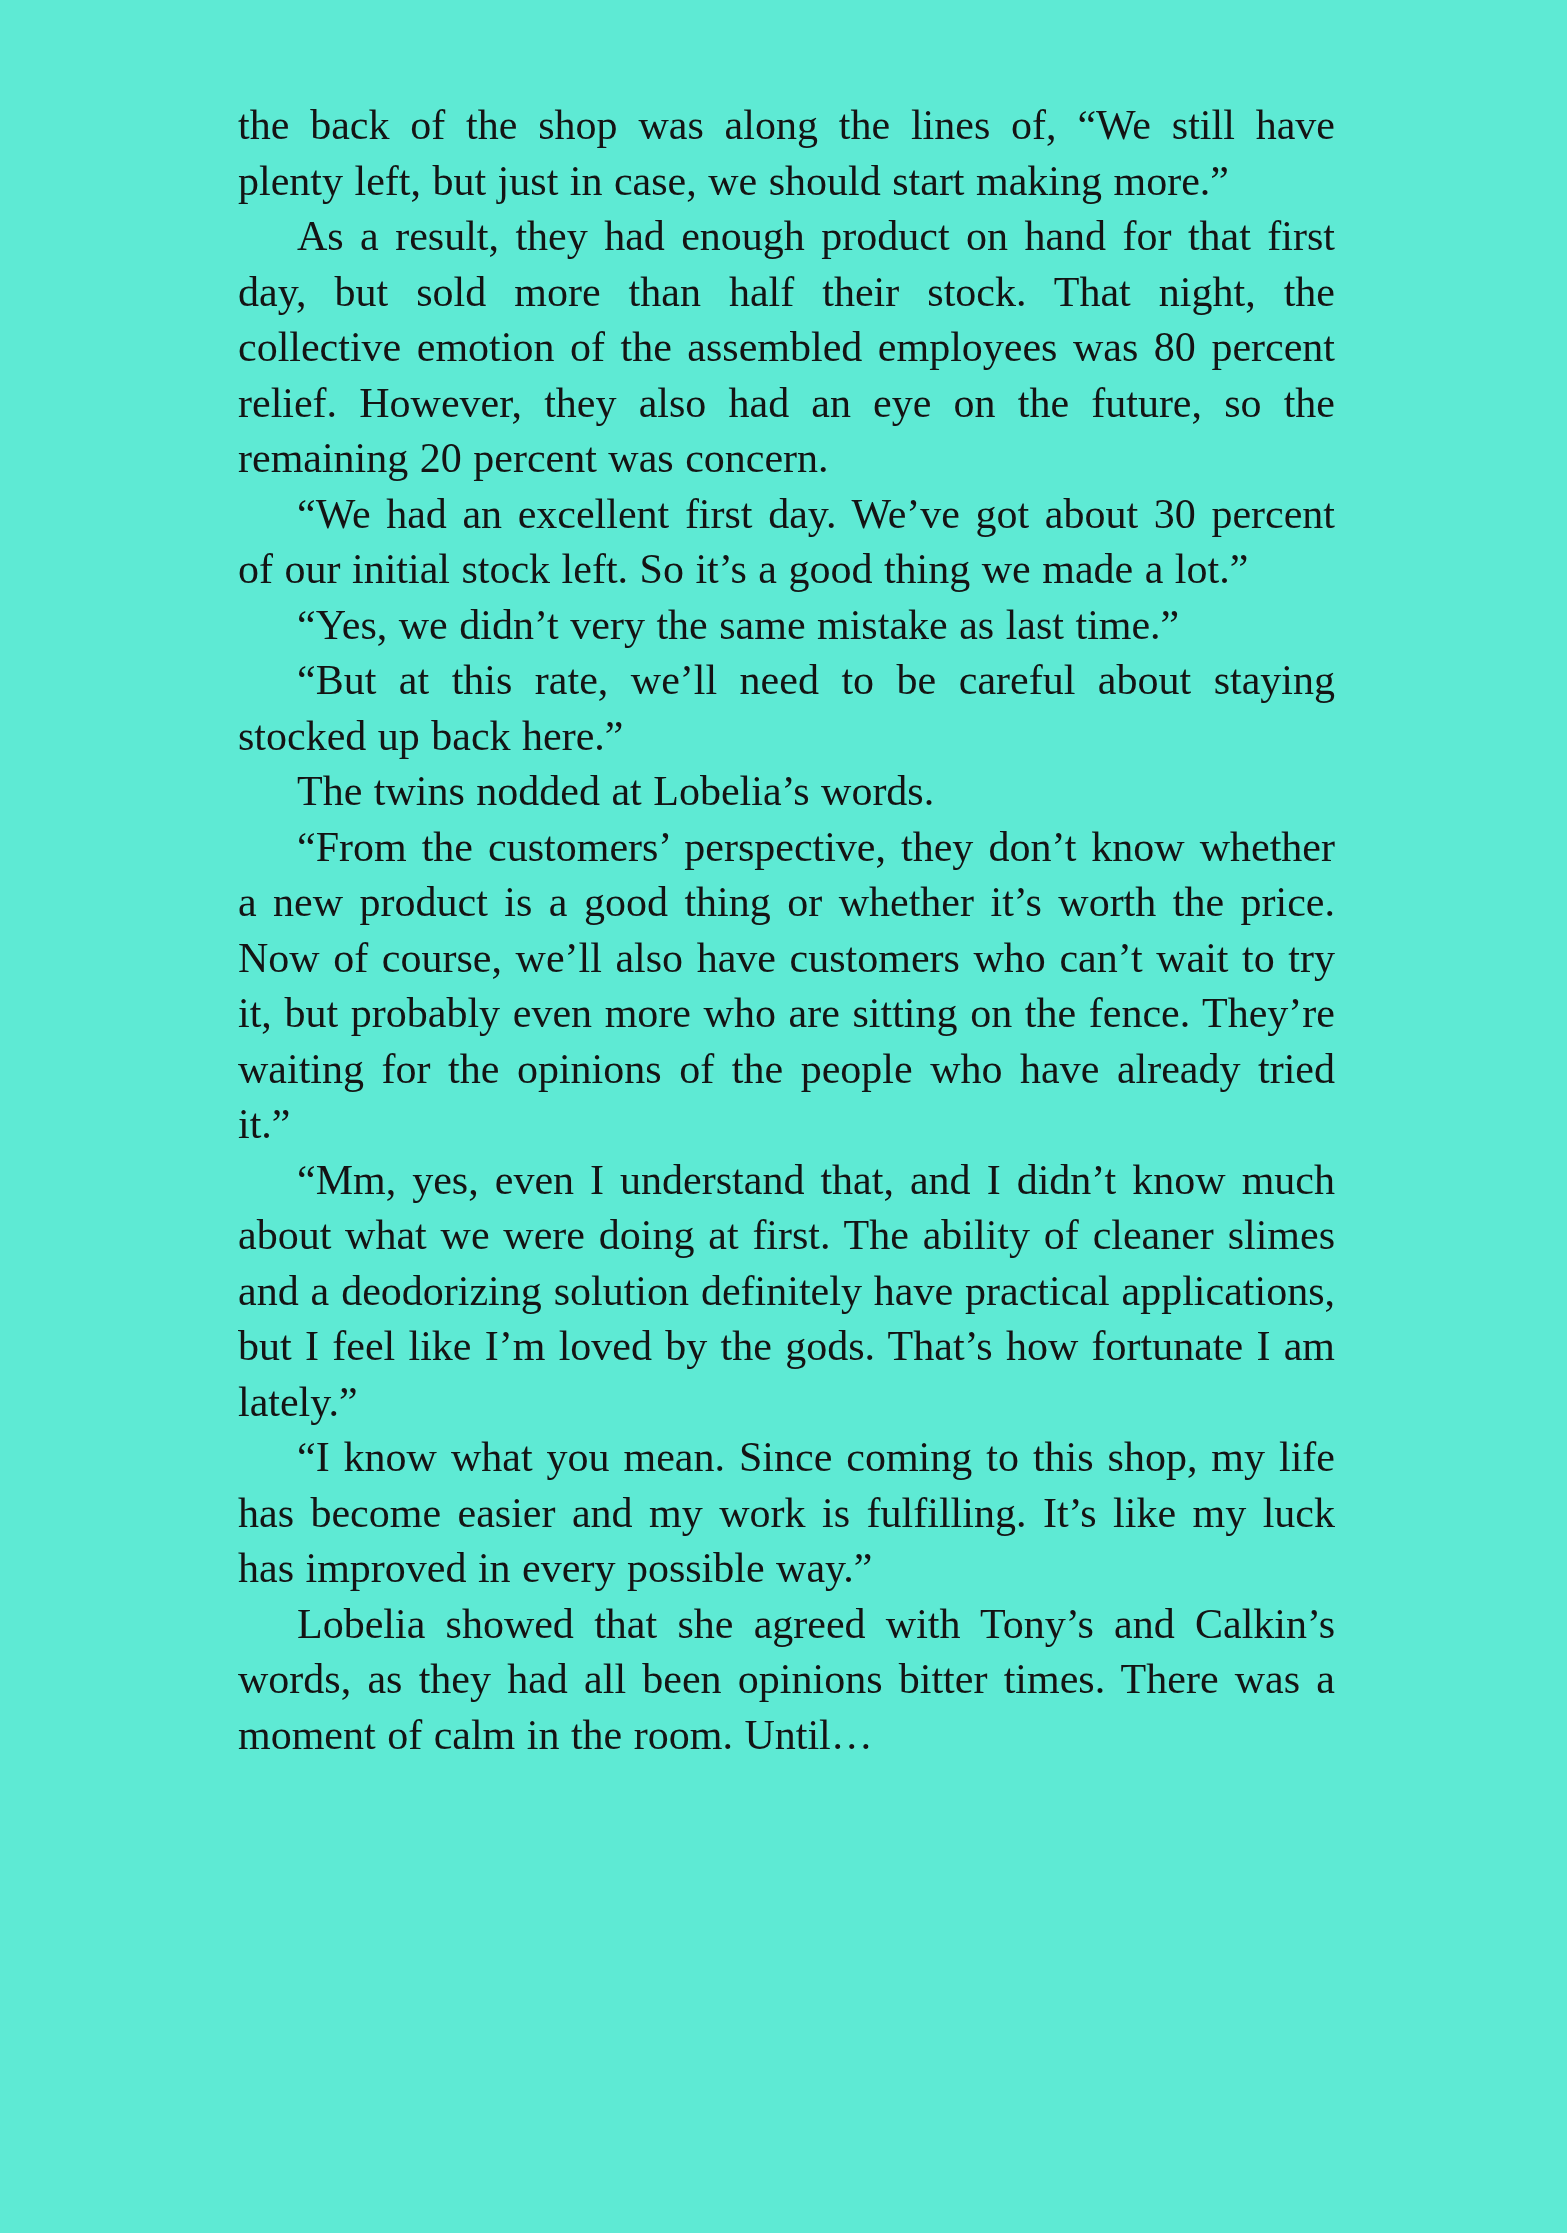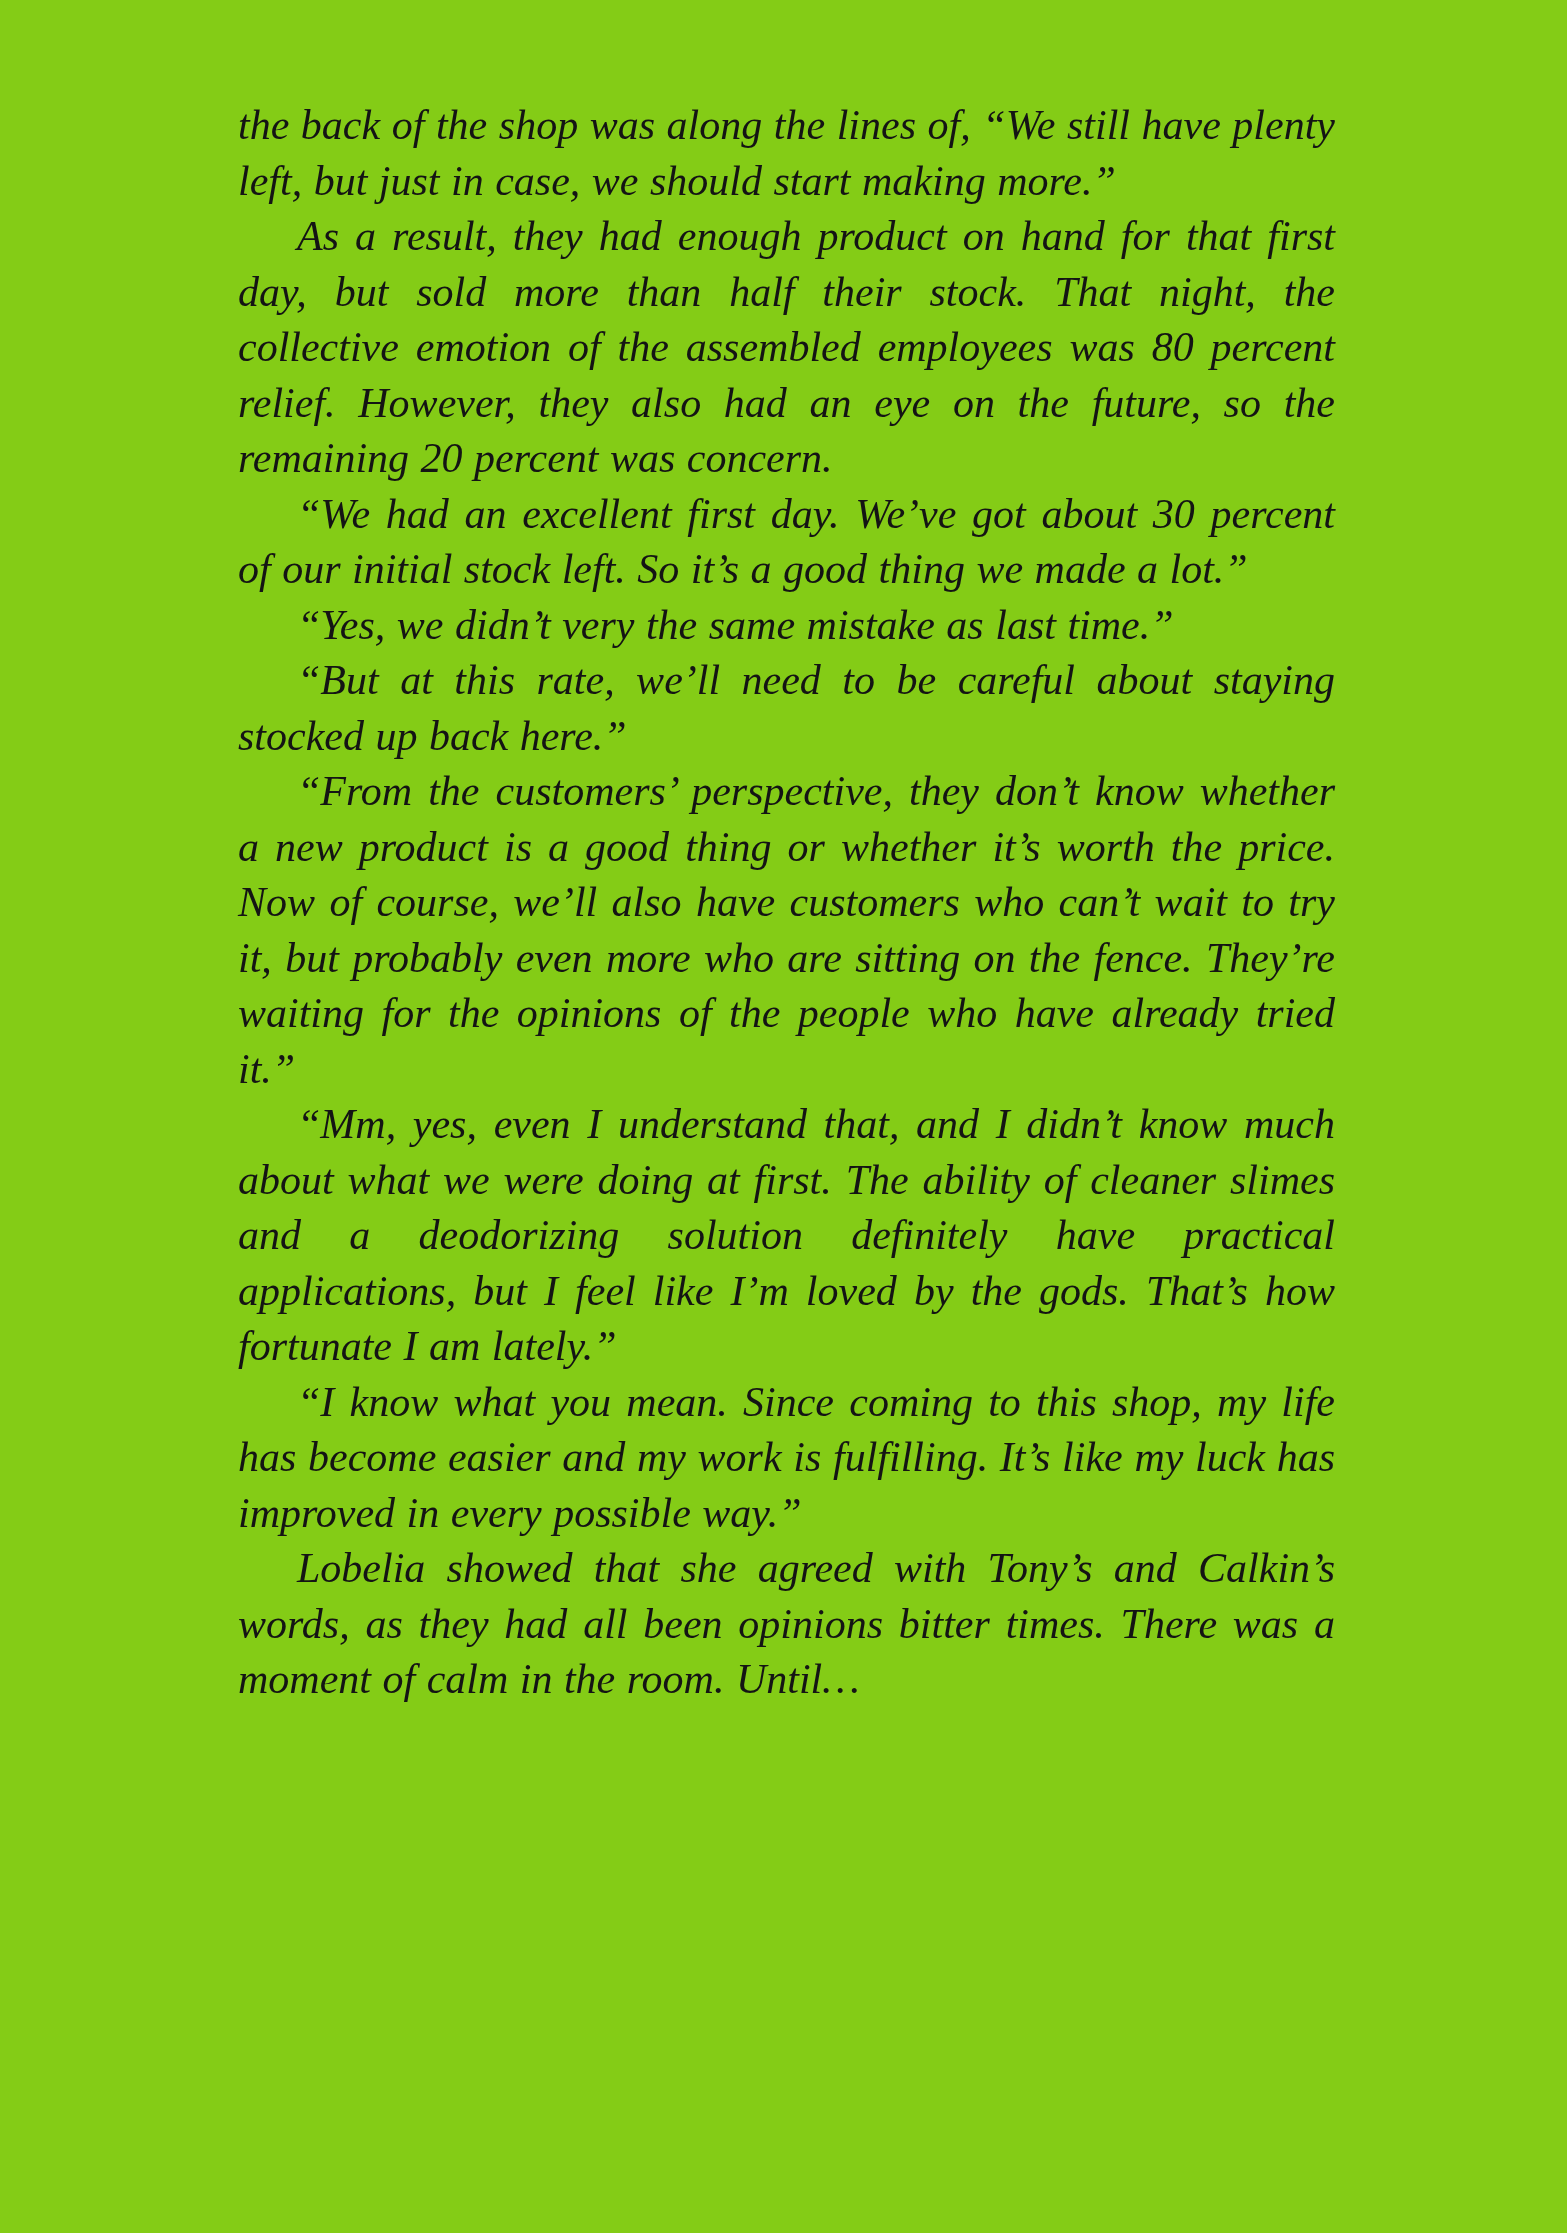--- a/index.html
+++ b/index.html
@@ -4,24 +4,23 @@
 <style>
   html, body {
     margin: 0;
     padding: 0;
     background: #ffffff;
   }
   .page {
     position: relative;
     width: 1567px;
     height: 2233px;
-    background: #84cc16;
+    background: #5eead4;
     overflow: hidden;
     box-sizing: border-box;
-    font-style: italic;
   }
   .text-block {
     position: absolute;
     left: 238px;
     top: 98px;
     width: 1097px;
   }
   .text-block p {
     margin: 0;
     padding: 0;
@@ -40,18 +39,19 @@
 </head>
 <body>
 
 <div class="page">
   <div class="text-block">
     <p class="continuation">the back of the shop was along the lines of, “We still have plenty left, but just in case, we should start making more.”</p>
     <p>As a result, they had enough product on hand for that first day, but sold more than half their stock. That night, the collective emotion of the assembled employees was 80 percent relief. However, they also had an eye on the future, so the remaining 20 percent was concern.</p>
     <p>“We had an excellent first day. We’ve got about 30 percent of our initial stock left. So it’s a good thing we made a lot.”</p>
     <p>“Yes, we didn’t very the same mistake as last time.”</p>
     <p>“But at this rate, we’ll need to be careful about staying stocked up back here.”</p>
+    <p>The twins nodded at Lobelia’s words.</p>
     <p>“From the customers’ perspective, they don’t know whether a new product is a good thing or whether it’s worth the price. Now of course, we’ll also have customers who can’t wait to try it, but probably even more who are sitting on the fence. They’re waiting for the opinions of the people who have already tried it.”</p>
     <p>“Mm, yes, even I understand that, and I didn’t know much about what we were doing at first. The ability of cleaner slimes and a deodorizing solution definitely have practical applications, but I feel like I’m loved by the gods. That’s how fortunate I am lately.”</p>
     <p>“I know what you mean. Since coming to this shop, my life has become easier and my work is fulfilling. It’s like my luck has improved in every possible way.”</p>
     <p>Lobelia showed that she agreed with Tony’s and Calkin’s words, as they had all been opinions bitter times. There was a moment of calm in the room. Until…</p>
   </div>
 </div>
 
 </body></html>

